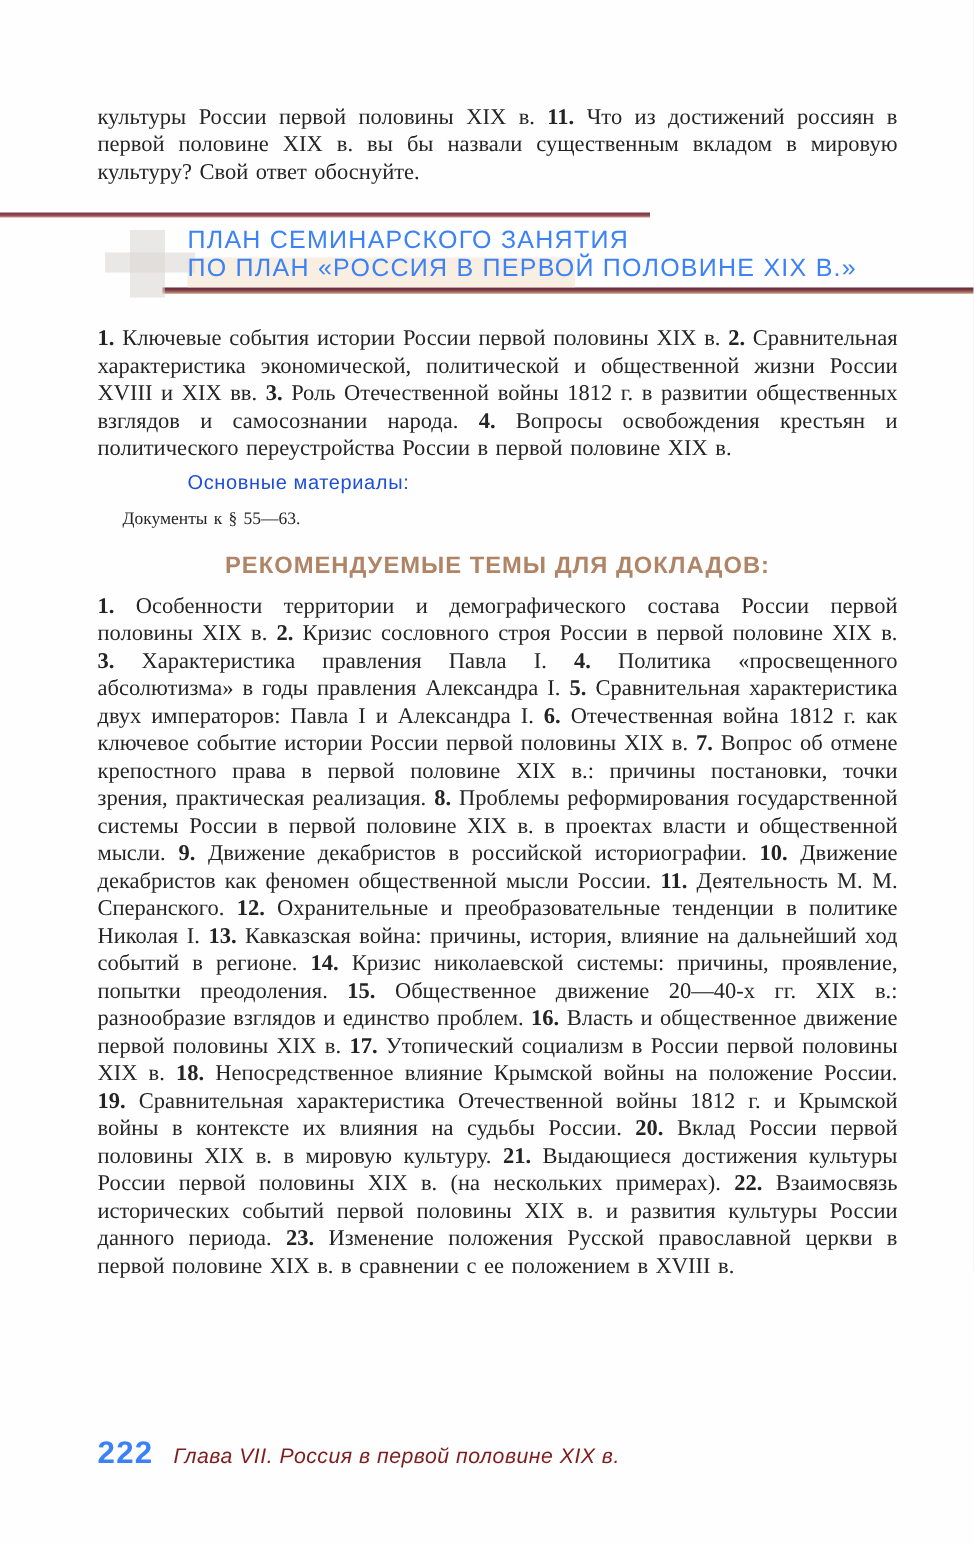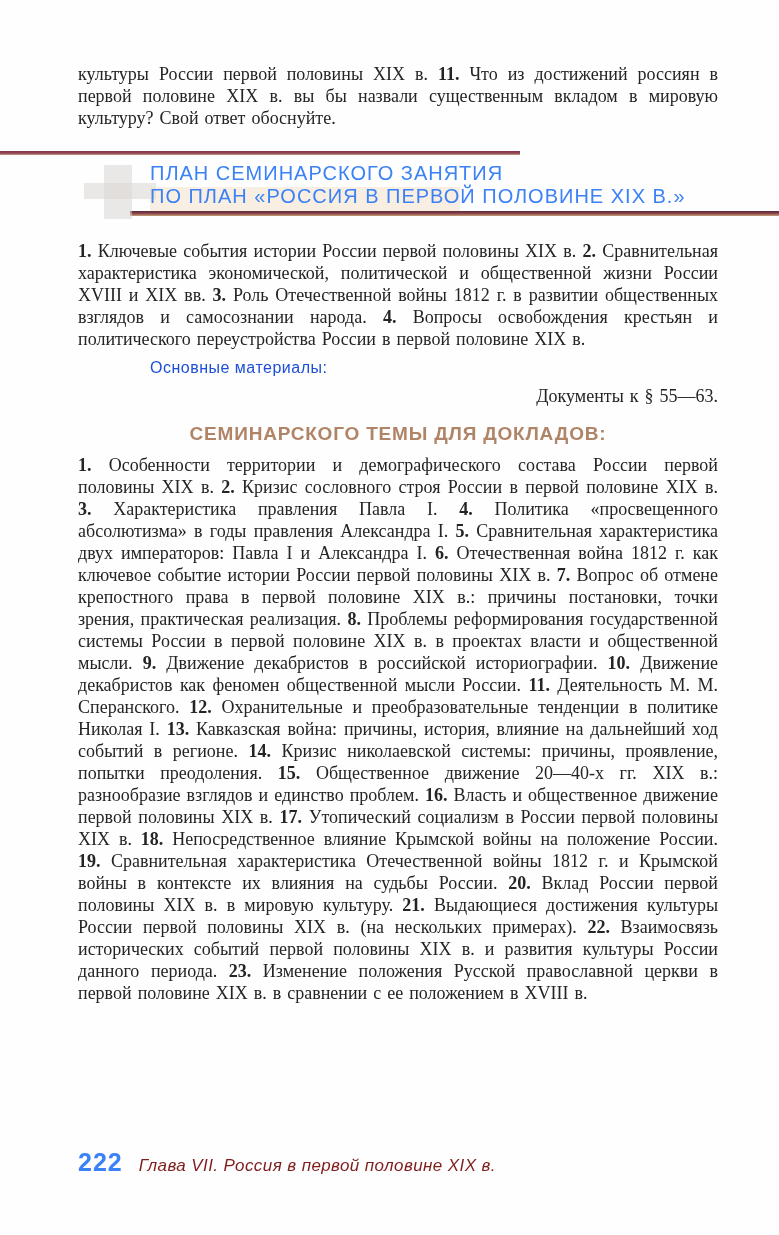--- a/index.html
+++ b/index.html
@@ -5,21 +5,21 @@
   html,body{margin:0;padding:0;background:#e8e8e8;}
   .page{
     position:relative;
     width:779px;height:1235px;
     margin:0 auto;
     background:#fefefe;
     overflow:hidden;
     font-family:"Liberation Serif", serif;
     color:#222;
     box-sizing:border-box;
-    padding-top:63px;
+    padding-top:82px;
   }
   .content{margin-left:78px;width:640px;}
   .body-text{
     margin:0;
     font-size:18px;
     line-height:22px;
     text-align:justify;
     word-spacing:1.5px;
     color:#242424;
   }
@@ -67,23 +67,23 @@
     margin:8px 0 0 72px;
     font-family:"Liberation Sans", sans-serif;
     font-size:16px;
     line-height:20px;
     letter-spacing:.5px;
     color:#1d4ed8;
   }
   .material-item{
     margin:6px 0 0 0;
     text-indent:20px;
-    font-size:18px;
+    font-size:14px;
     line-height:25px;
-    text-align:right;
+    text-align:left;
   }
 
   .topics-title{
     margin:14px 0 0 0;
     text-align:center;
     font-family:"Liberation Sans", sans-serif;
     font-weight:bold;
     font-size:19px;
     line-height:22px;
     letter-spacing:.8px;
@@ -135,21 +135,21 @@
   </div>
 
   <div class="content">
     <p class="body-text plan"><b>1.</b> Ключевые события истории России первой половины XIX в. <b>2.</b> Сравнительная характеристика экономической, политической и общественной жизни России XVIII и XIX вв. <b>3.</b> Роль Отечественной войны 1812 г. в развитии общественных взглядов и самосознании народа. <b>4.</b> Вопросы освобождения крестьян и политического переустройства России в первой половине XIX в.</p>
 
     <p class="materials-label">Основные материалы:</p>
 
     <p class="body-text material-item">Документы к § 55—63.</p>
 
 
-    <h3 class="topics-title">СЕМИНАРСКОГО ТЕМЫ ДЛЯ ДОКЛАДОВ:</h3>
+    <h3 class="topics-title">РЕКОМЕНДУЕМЫЕ ТЕМЫ ДЛЯ ДОКЛАДОВ:</h3>
 
     <p class="body-text topics"><b>1.</b> Особенности территории и демографического состава России первой половины XIX в. <b>2.</b> Кризис сословного строя России в первой половине XIX в. <b>3.</b> Характеристика правления Павла I. <b>4.</b> Политика «просвещенного абсолютизма» в годы правления Александра I. <b>5.</b> Сравнительная характеристика двух императоров: Павла I и Александра I. <b>6.</b> Отечественная война 1812 г. как ключевое событие истории России первой половины XIX в. <b>7.</b> Вопрос об отмене крепостного права в первой половине XIX в.: причины постановки, точки зрения, практическая реализация. <b>8.</b> Проблемы реформирования государственной системы России в первой половине XIX в. в проектах власти и общественной мысли. <b>9.</b> Движение декабристов в российской историографии. <b>10.</b> Движение декабристов как феномен общественной мысли России. <b>11.</b> Деятельность М. М. Сперанского. <b>12.</b> Охранительные и преобразовательные тенденции в политике Николая I. <b>13.</b> Кавказская война: причины, история, влияние на дальнейший ход событий в регионе. <b>14.</b> Кризис николаевской системы: причины, проявление, попытки преодоления. <b>15.</b> Общественное движение 20—40-х гг. XIX в.: разнообразие взглядов и единство проблем. <b>16.</b> Власть и общественное движение первой половины XIX в. <b>17.</b> Утопический социализм в России первой половины XIX в. <b>18.</b> Непосредственное влияние Крымской войны на положение России. <b>19.</b> Сравнительная характеристика Отечественной войны 1812 г. и Крымской войны в контексте их влияния на судьбы России. <b>20.</b> Вклад России первой половины XIX в. в мировую культуру. <b>21.</b> Выдающиеся достижения культуры России первой половины XIX в. (на нескольких примерах). <b>22.</b> Взаимосвязь исторических событий первой половины XIX в. и развития культуры России данного периода. <b>23.</b> Изменение положения Русской православной церкви в первой половине XIX в. в сравнении с ее положением в XVIII в.</p>
   </div>
 
   <div class="footer">
     <span class="page-num">222</span>
     <span class="chapter">Глава VII. Россия в первой половине XIX в.</span>
   </div>
 
 </div>

